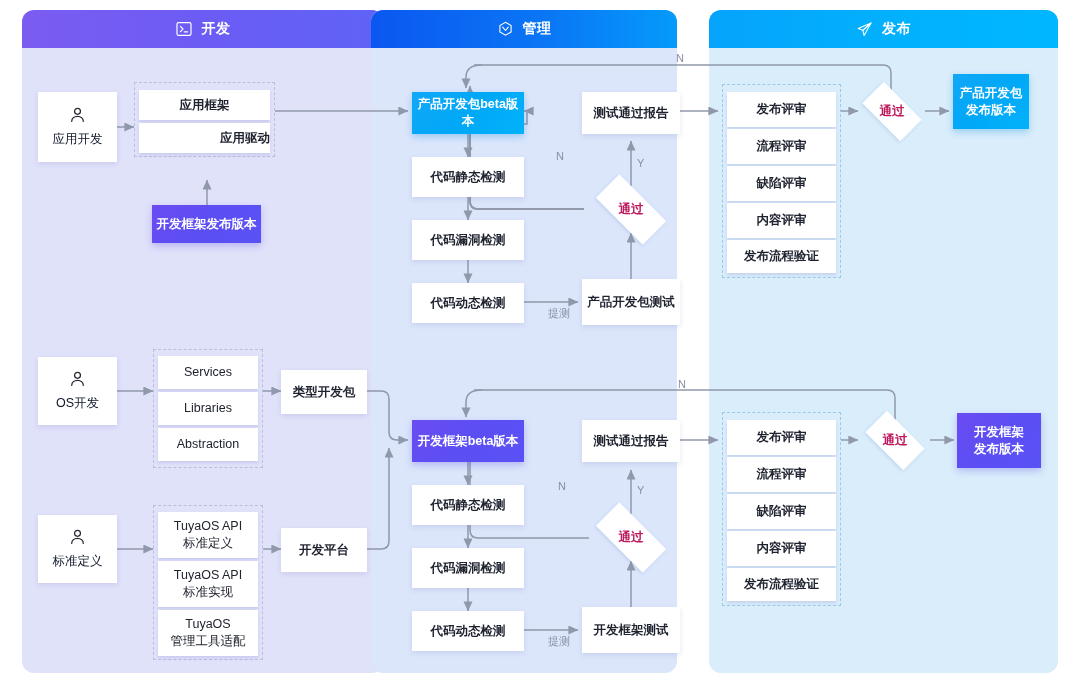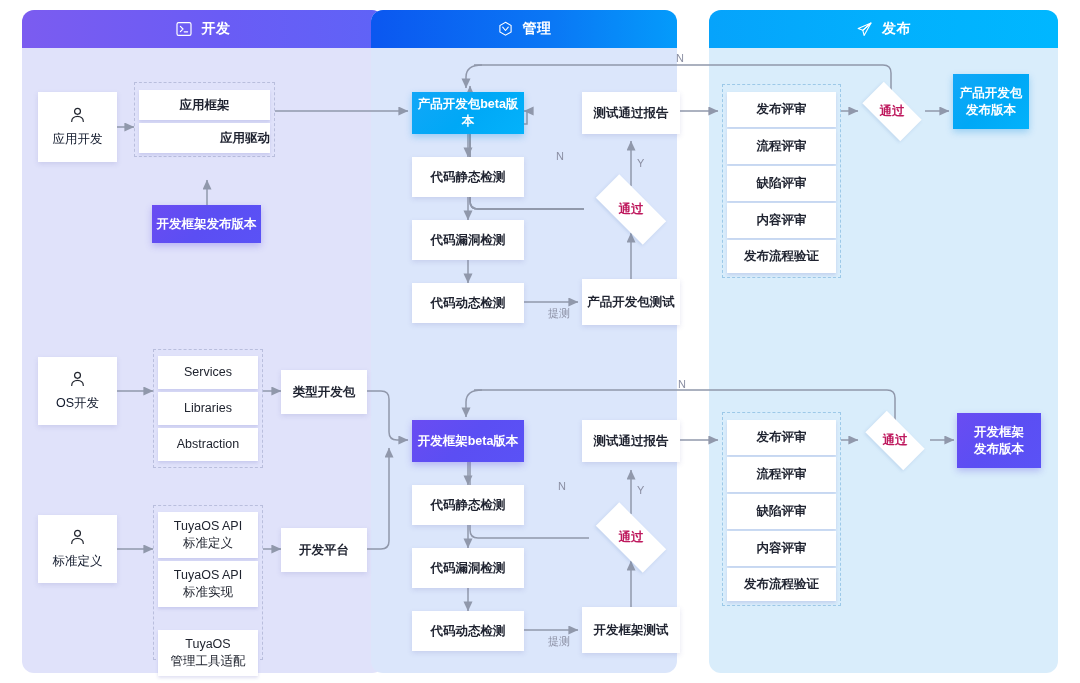--- a/index.html
+++ b/index.html
@@ -274,21 +274,21 @@
 
   <div class="group" style="left:153px;top:505px;width:110px;height:155px;"></div>
   <div class="node stack-item lat" style="left:158px;top:512px;width:100px;height:46px;white-space:pre-line;">
     <span style="white-space:pre-line">TuyaOS API
 标准定义</span>
   </div>
   <div class="node stack-item lat" style="left:158px;top:561px;width:100px;height:46px;white-space:pre-line;">
     <span style="white-space:pre-line">TuyaOS API
 标准实现</span>
   </div>
-  <div class="node stack-item lat" style="left:158px;top:630px;width:100px;height:46px;white-space:pre-line;">
+  <div class="node stack-item lat" style="left:158px;top:610px;width:100px;height:46px;white-space:pre-line;">
     <span style="white-space:pre-line">TuyaOS
 管理工具适配</span>
   </div>
 
   <div class="node" style="left:281px;top:528px;width:86px;height:44px;">
     <span>开发平台</span>
   </div>
 
   <div class="node accent-blue" style="left:412px;top:92px;width:112px;height:42px;">
     <span>产品开发包beta版本</span>

